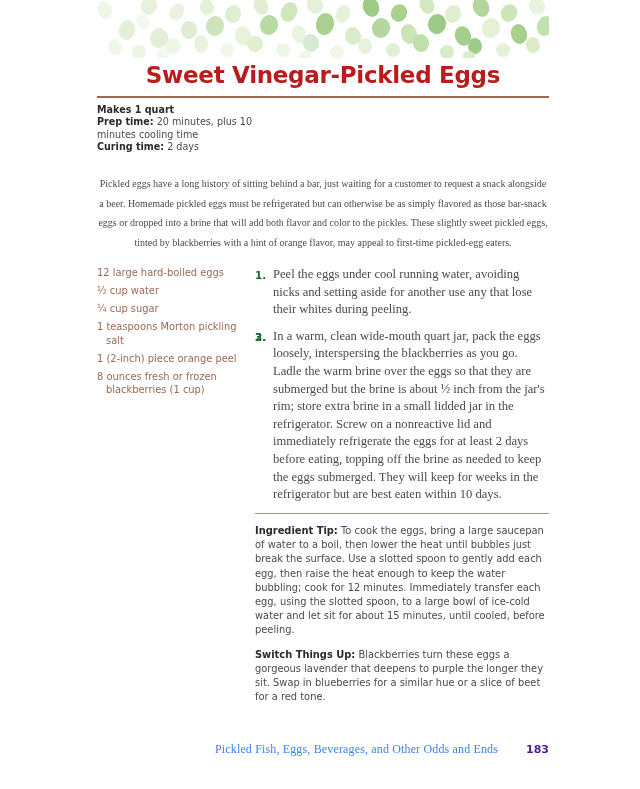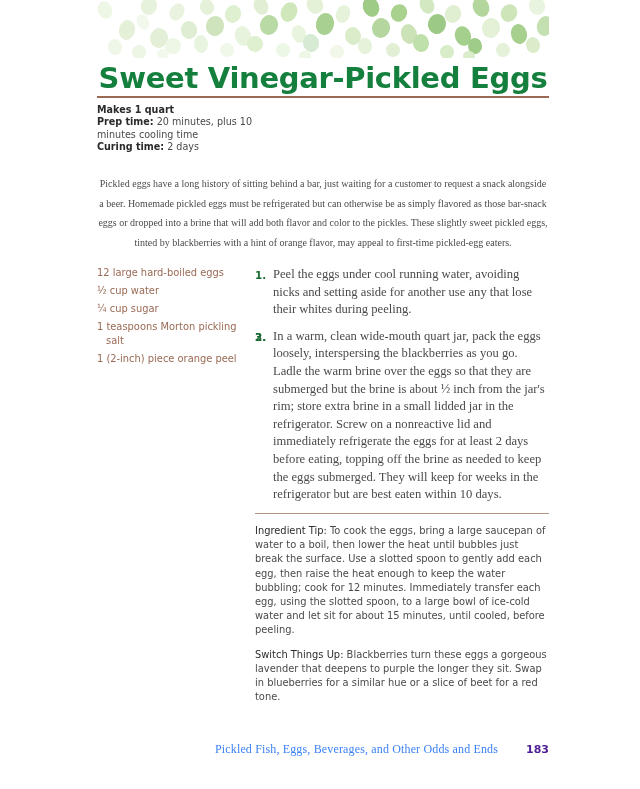--- a/index.html
+++ b/index.html
@@ -30,23 +30,23 @@
   .title-wrap {
     position: absolute;
     left: 97px;
     top: 63px;
     width: 452px;
     text-align: center;
   }
   .recipe-title {
     font-family: "DejaVu Sans", sans-serif;
     font-weight: bold;
-    font-size: 29px;
+    font-size: 23px;
     line-height: 1.05;
-    color: #15803d;
+    color: #b91c1c;
     letter-spacing: -0.3px;
     margin: 0;
     white-space: nowrap;
   }
 
   .title-rule {
     position: absolute;
     left: 97px;
     top: 96px;
     width: 452px;
@@ -161,21 +161,21 @@
 
   .tip {
     font-family: "DejaVu Sans", sans-serif;
     font-size: 9.9px;
     line-height: 14.2px;
     color: #4a4a4a;
     margin-bottom: 9px;
   }
   .tip:last-child { margin-bottom: 0; }
   .tip .tip-label {
-    font-weight: normal;
+    font-weight: bold;
     color: #2b2b2b;
   }
 
   
   .footer {
     position: absolute;
     left: 97px;
     top: 742px;
     width: 452px;
     display: flex;
@@ -280,20 +280,21 @@
 
 <div class="columns">
 
   <div class="col-ingredients">
     <ul class="ingredients" id="ingredients-list">
         <li>12 large hard-boiled eggs</li>
         <li>½ cup water</li>
         <li>¼ cup sugar</li>
         <li>1 teaspoons Morton pickling salt</li>
         <li>1 (2-inch) piece orange peel</li>
+        <li>8 ounces fresh or frozen blackberries (1 cup)</li>
       </ul>
   </div>
 
   <div class="col-steps">
     <ol class="steps" id="steps-list">
         <li><span class="step-num">1.</span><span>Peel the eggs under cool running water, avoiding nicks and setting aside for another use any that lose their whites during peeling.</span></li>
         <li><span class="step-num">2.</span></li>
         <li><span class="step-num">3.</span><span>In a warm, clean wide-mouth quart jar, pack the eggs loosely, interspersing the blackberries as you go. Ladle the warm brine over the eggs so that they are submerged but the brine is about ½ inch from the jar's rim; store extra brine in a small lidded jar in the refrigerator. Screw on a nonreactive lid and immediately refrigerate the eggs for at least 2 days before eating, topping off the brine as needed to keep the eggs submerged. They will keep for weeks in the refrigerator but are best eaten within 10 days.</span></li>
       </ol>
     <div class="tips-rule"></div>

